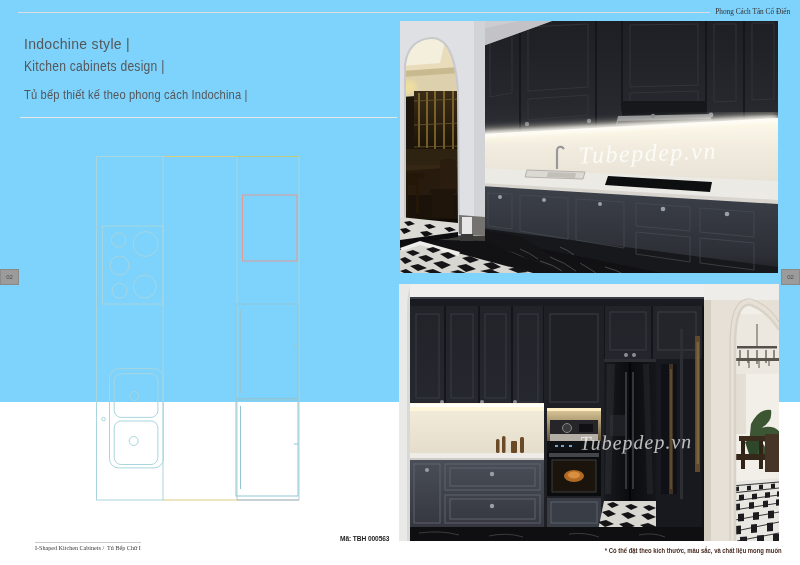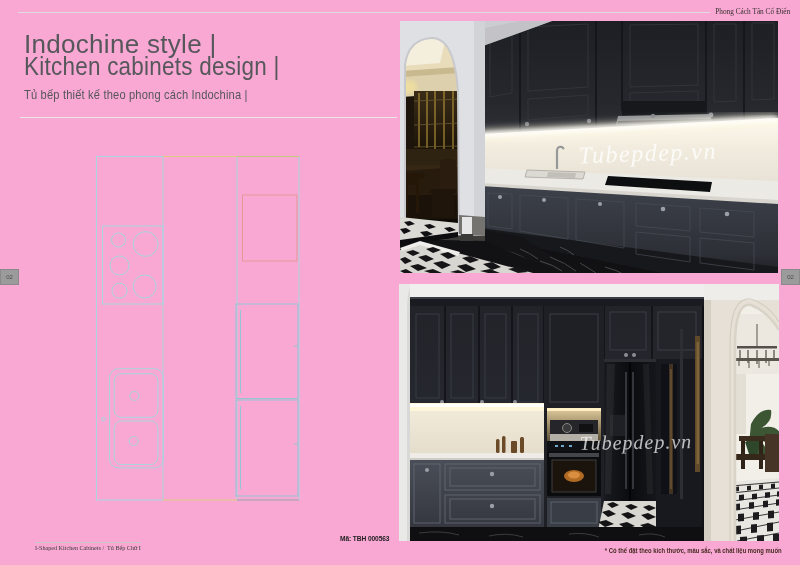--- a/index.html
+++ b/index.html
@@ -1,21 +1,21 @@
 <!DOCTYPE html>
 <html><head>
 <meta charset="utf-8">
 <style>
   html,body{margin:0;padding:0;}
   body{width:800px;height:565px;background:#ffffff;font-family:"Liberation Sans",sans-serif;overflow:hidden;}
-  #page{position:relative;width:800px;height:565px;background:#f9a8d4;}
+  #page{position:relative;width:800px;height:402px;background:#7dd3fc;}
   .abs{position:absolute;}
   #topline{left:18px;top:12px;width:692px;height:1px;background:#dcdcdc;}
   #toptext{right:10px;top:6px;font-family:"Liberation Serif",serif;font-size:8.7px;color:#33302d;transform:scaleX(0.84);transform-origin:100% 0;}
-  #title{left:24px;top:33px;font-size:26px;line-height:22.4px;color:#56575b;letter-spacing:0.3px;}
+  #title{left:24px;top:33px;font-size:14px;line-height:22.4px;color:#56575b;letter-spacing:0.3px;}
   #title span{display:block;transform-origin:0 50%;}
   #title .l2{transform:scaleX(0.863);}
   #subtitle{left:24px;top:87px;font-size:13.5px;color:#55565a;letter-spacing:0.2px;transform:scaleX(0.825);transform-origin:0 0;}
   #subline{left:20px;top:117px;width:377px;height:1px;background:#e9e7e4;}
   .tab{width:19px;height:16px;background:#9b9b9b;border:1px solid #8a8a8a;box-sizing:border-box;font-size:6px;color:#4d4d4d;text-align:center;line-height:14px;}
   #tabL{left:0;top:269px;}
   #tabR{left:781px;top:269px;}
   #ma{left:340px;top:533.5px;font-size:7.2px;font-weight:bold;color:#1c1c1c;letter-spacing:-0.1px;transform:scaleX(0.92);transform-origin:0 0;}
   #footline{left:35px;top:542px;width:106px;height:1px;background:#c9c9c9;}
   #foottext{left:35px;top:544px;font-family:"Liberation Serif",serif;font-size:6.8px;color:#3a3a3a;transform:scaleX(0.9);transform-origin:0 0;}

